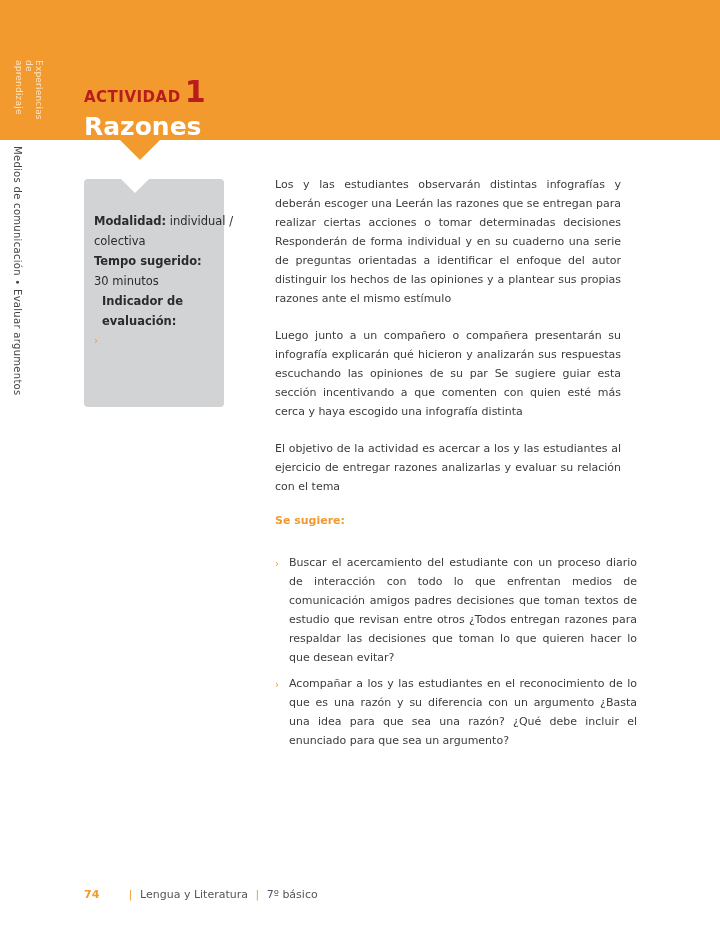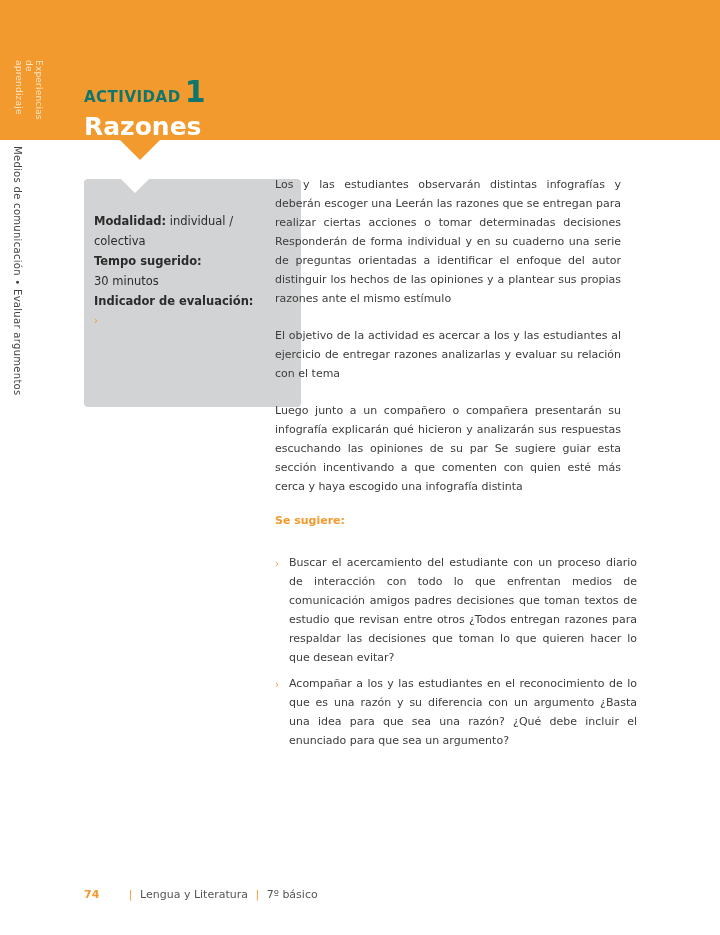--- a/index.html
+++ b/index.html
@@ -9,27 +9,27 @@
   .header-notch { position:absolute; left:119px; top:139px; width:0; height:0;
                   border-left:21px solid transparent; border-right:21px solid transparent;
                   border-top:21px solid #f39a2e; }
   .side-label-top { position:absolute; left:14px; top:60px; width:60px; height:30px;
                     transform-origin:0 0; transform:translate(30px,0) rotate(90deg);
                     color:#fde3c2; font-size:9px; line-height:10px; letter-spacing:0.2px; }
   .side-label-top span { display:block; }
   .side-label-bottom { position:absolute; left:23px; top:146px; transform-origin:0 0;
                        transform:translate(0,0) rotate(90deg); white-space:nowrap;
                        font-size:10px; color:#444; letter-spacing:0.3px; }
-  .act-title { position:absolute; left:84px; top:74px; color:#0f766e; }
+  .act-title { position:absolute; left:84px; top:74px; color:#b91c1c; }
   .act-label { font-size:15px; font-weight:bold; letter-spacing:0.5px; vertical-align:baseline; }
   .act-number { font-size:30px; font-weight:bold; margin-left:4px; vertical-align:baseline; }
   .act-name { position:absolute; left:84px; top:112px; color:#fff; font-size:25px; font-weight:bold; }
 
-  .info-box { position:absolute; left:84px; top:179px; width:173px; height:228px;
-              background:#d2d3d5; border-radius:4px;padding-left:44px; }
+  .info-box { position:absolute; left:84px; top:179px; width:140px; height:228px;
+              background:#d2d3d5; border-radius:4px; }
   .info-notch { position:absolute; left:36px; top:-1px; width:0; height:0;
                 border-left:15px solid transparent; border-right:15px solid transparent;
                 border-top:15px solid #ffffff; }
   .info-content { position:absolute; left:10px; top:32px; width:160px; font-size:11.5px;
                   line-height:20px; color:#2b2b2b; }
   .info-content b { font-weight:bold; }
   .info-line { display:block; }
   .info-bullet { position:relative; padding-left:12px; font-size:11.5px; line-height:16.5px; margin-top:2px; }
   .bullet-mark { position:absolute; left:0; top:0; color:#f39a2e; font-size:10px; }
 
@@ -67,31 +67,31 @@
 
 <div class="info-box">
   <div class="info-notch"></div>
   <div class="info-content">
     <span class="info-line">
       <b>Modalidad:</b>
       <span>individual / colectiva</span>
     </span>
     <span class="info-line" style="font-weight:bold;">Tempo sugerido:</span>
     <span class="info-line">30 minutos</span>
-    <span class="info-line" style="font-weight:bold;">Indicador de evaluación:</span>
+    <span class="info-line" style="font-weight:bold;margin-left:8px;">Indicador de evaluación:</span>
     <div class="info-bullet">
       <span class="bullet-mark">›</span>
     </div>
   </div>
 </div>
 
 <div class="main">
   <p>Los y las estudiantes observarán distintas infografías y deberán escoger una Leerán las razones que se entregan para realizar ciertas acciones o tomar determinadas decisiones Responderán de forma individual y en su cuaderno una serie de preguntas orientadas a identificar el enfoque del autor distinguir los hechos de las opiniones y a plantear sus propias razones ante el mismo estímulo</p>
+  <p>Luego junto a un compañero o compañera presentarán su infografía explicarán qué hicieron y analizarán sus respuestas escuchando las opiniones de su par Se sugiere guiar esta sección incentivando a que comenten con quien esté más cerca y haya escogido una infografía distinta</p>
   <p>El objetivo de la actividad es acercar a los y las estudiantes al ejercicio de entregar razones analizarlas y evaluar su relación con el tema</p>
-  <p>Luego junto a un compañero o compañera presentarán su infografía explicarán qué hicieron y analizarán sus respuestas escuchando las opiniones de su par Se sugiere guiar esta sección incentivando a que comenten con quien esté más cerca y haya escogido una infografía distinta</p>
 </div>
 
 <div class="section-title">Se sugiere:</div>
 
 <ul class="sug-list">
   <li>
     <span class="bullet-mark">›</span>
     <span>Buscar el acercamiento del estudiante con un proceso diario de interacción con todo lo que enfrentan medios de comunicación amigos padres decisiones que toman textos de estudio que revisan entre otros ¿Todos entregan razones para respaldar las decisiones que toman lo que quieren hacer lo que desean evitar?</span>
   </li>
   <li>

